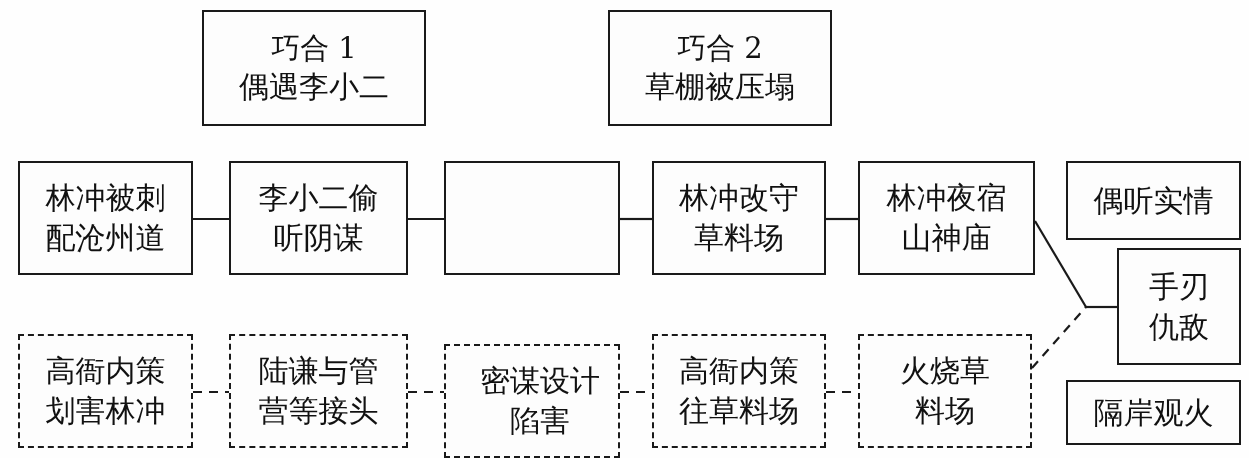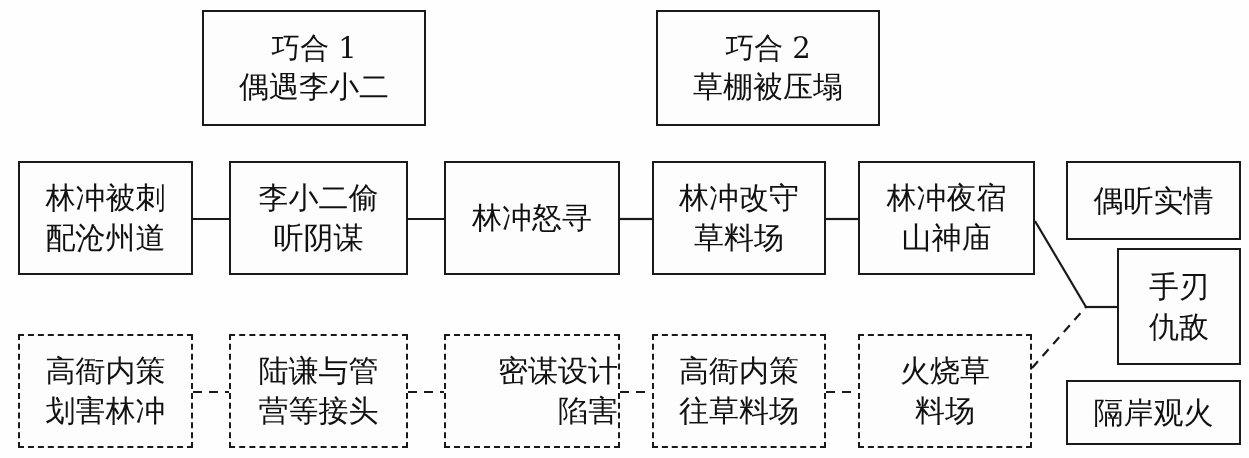--- a/index.html
+++ b/index.html
@@ -37,37 +37,36 @@
     <line class="ldash" x1="408" y1="392" x2="444" y2="392"></line>
     <line class="ldash" x1="620" y1="392" x2="652" y2="392"></line>
     <line class="ldash" x1="826" y1="392" x2="858" y2="392"></line>
   </svg>
 
   <div class="box solid" style="left:202px;top:10px;width:224px;height:116px;">
     <span class="ln f28">巧合 1</span>
     <span class="ln f29">偶遇李小二</span>
   </div>
 
-  <div class="box solid" style="left:656px;top:10px;width:224px;height:116px;">
+  <div class="box solid" style="left:608px;top:10px;width:224px;height:116px;">
     <span class="ln f28">巧合 2</span>
     <span class="ln f29">草棚被压塌</span>
   </div>
 
   <div class="box solid" style="left:18px;top:161px;width:175px;height:114px;">
     <span class="ln f29">林冲被刺</span>
     <span class="ln f29">配沧州道</span>
   </div>
 
   <div class="box solid" style="left:229px;top:161px;width:179px;height:114px;align-items:center;">
     <span class="ln f29">李小二偷</span>
     <span class="ln f29">听阴谋</span>
   </div>
 
   <div class="box solid" style="left:444px;top:161px;width:176px;height:114px;">
-    <span class="ln f29">林冲怒寻</span>
   </div>
 
   <div class="box solid" style="left:652px;top:161px;width:174px;height:114px;">
     <span class="ln f29">林冲改守</span>
     <span class="ln f29">草料场</span>
   </div>
 
   <div class="box solid" style="left:858px;top:161px;width:177px;height:114px;">
     <span class="ln f29">林冲夜宿</span>
     <span class="ln f29">山神庙</span>
@@ -89,21 +88,21 @@
   <div class="box dashed" style="left:18px;top:334px;width:175px;height:114px;">
     <span class="ln f29">高衙内策</span>
     <span class="ln f29">划害林冲</span>
   </div>
 
   <div class="box dashed" style="left:229px;top:334px;width:179px;height:114px;">
     <span class="ln f29">陆谦与管</span>
     <span class="ln f29">营等接头</span>
   </div>
 
-  <div class="box dashed" style="left:444px;top:334px;width:176px;height:114px;align-items:flex-end;padding-left:16px;">
+  <div class="box dashed" style="left:444px;top:344px;width:176px;height:114px;align-items:center;padding-left:16px;">
     <span class="ln f29">密谋设计</span>
     <span class="ln f29">陷害</span>
   </div>
 
   <div class="box dashed" style="left:652px;top:334px;width:174px;height:114px;">
     <span class="ln f29">高衙内策</span>
     <span class="ln f29">往草料场</span>
   </div>
 
   <div class="box dashed" style="left:858px;top:334px;width:174px;height:114px;">

